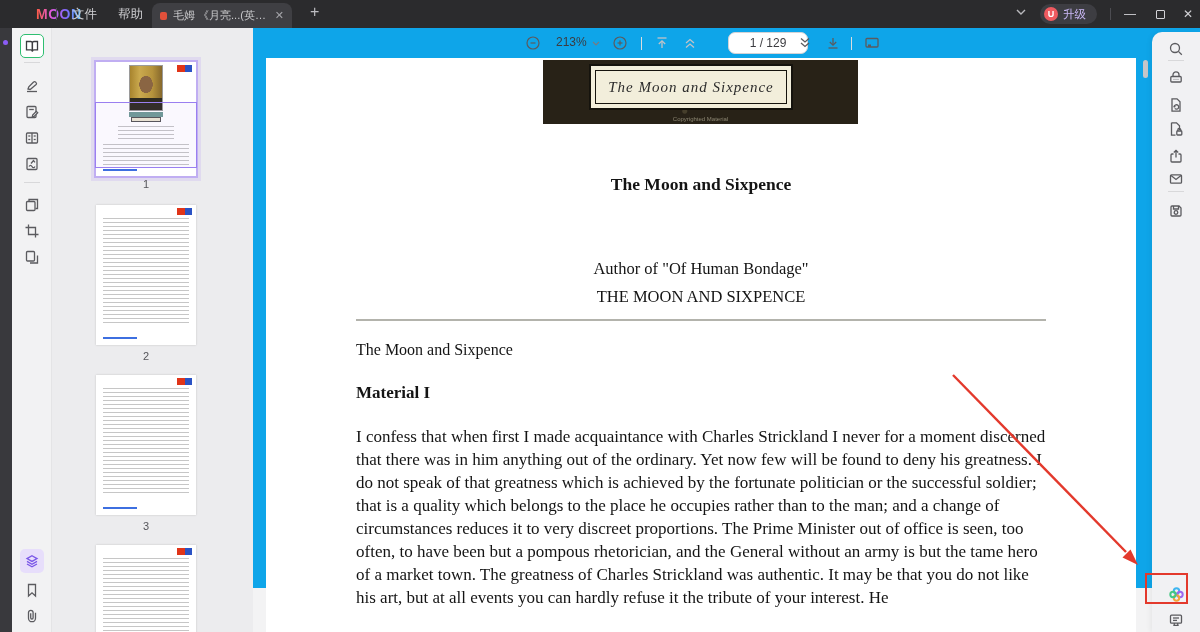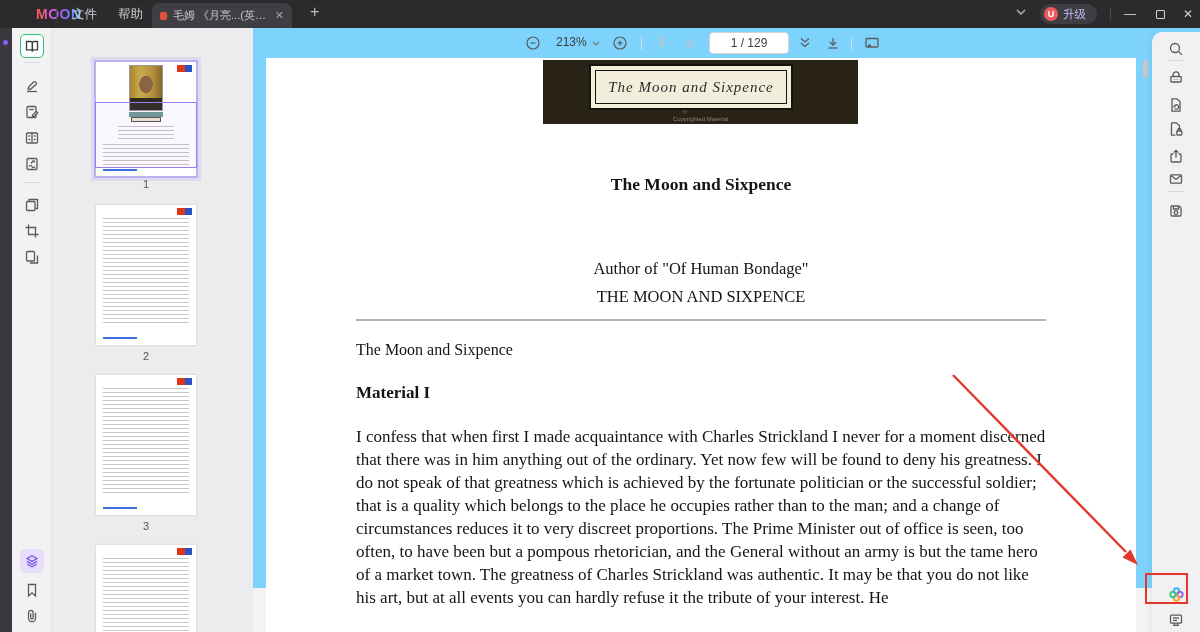--- a/index.html
+++ b/index.html
@@ -69,21 +69,21 @@
                 linear-gradient(to bottom, transparent 0 72%, #2e2a20 72%),
                 linear-gradient(90deg,#a8842e,#caa94e 30%,#b5923c 70%,#86682c);
               border:1px solid #9a9a9a; }
   .mini-cover { position:absolute; left:33px; top:50px; width:34px; height:5px; background:#6f9a95; }
   .mini-cover2 { position:absolute; left:35px; top:55px; width:30px; height:5px;
                  background:#ece7d2; border:1px solid #555; }
   .viewport-rect { position:absolute; left:-1px; right:-1px; top:40px; height:66px;
                    border:1.5px solid #9a7ff0; background:rgba(150,120,240,.05); }
 
   
-  .main { position:absolute; left:253px; top:28px; width:947px; height:560px; background:#7dd3fc; }
+  .main { position:absolute; left:253px; top:28px; width:947px; height:560px; background:#0ea5e9; }
   .tool { position:absolute; top:2px; width:26px; height:26px; display:flex;
           align-items:center; justify-content:center; }
   .zoom-text { position:absolute; top:7px; font-size:12px; color:#3c3c40; }
   .t-div { position:absolute; top:9px; width:1px; height:13px; background:#dcdcde; }
   .page-box { position:absolute; top:4px; width:80px; height:22px; border:1px solid #d3d3d6;
               border-radius:4px; background:#fff; text-align:center; font-size:12px;
               color:#3c3c40; font-family:"Liberation Sans",sans-serif; }
 
   .page { position:absolute; left:13px; top:30px; width:870px; height:574px; background:#fff; }
   .serif { font-family:"Liberation Serif", serif; color:#141414; }
@@ -301,21 +301,21 @@
         <line x1="8" y1="6" x2="8" y2="13"></line>
       <polyline points="4.8,9 8,5.8 11.2,9"></polyline>
     </svg>
   </div>
   <div class="tool" style="left:424px">
     <svg width="16" height="16" viewBox="0 0 16 16" fill="none" stroke="#c3c3c7" stroke-width="1.3">
       <polyline points="4,8 8,4.5 12,8"></polyline>
         <polyline points="4,12.5 8,9 12,12.5"></polyline>
     </svg>
   </div>
-  <input class="page-box" style="left: 456px;" value="1 / 129">
+  <input class="page-box" style="left: 475px; border-radius: 7px;" value="1 / 129">
   <div class="tool" style="left:539px">
     <svg width="16" height="16" viewBox="0 0 16 16" fill="none" stroke="#5b5b5f" stroke-width="1.3">
       <polyline points="4,3.5 8,7 12,3.5"></polyline>
         <polyline points="4,8 8,11.5 12,8"></polyline>
     </svg>
   </div>
   <div class="tool" style="left:567px">
     <svg width="16" height="16" viewBox="0 0 16 16" fill="none" stroke="#5b5b5f" stroke-width="1.3">
       <line x1="3.5" y1="13" x2="12.5" y2="13"></line>
         <line x1="8" y1="3" x2="8" y2="10"></line>

